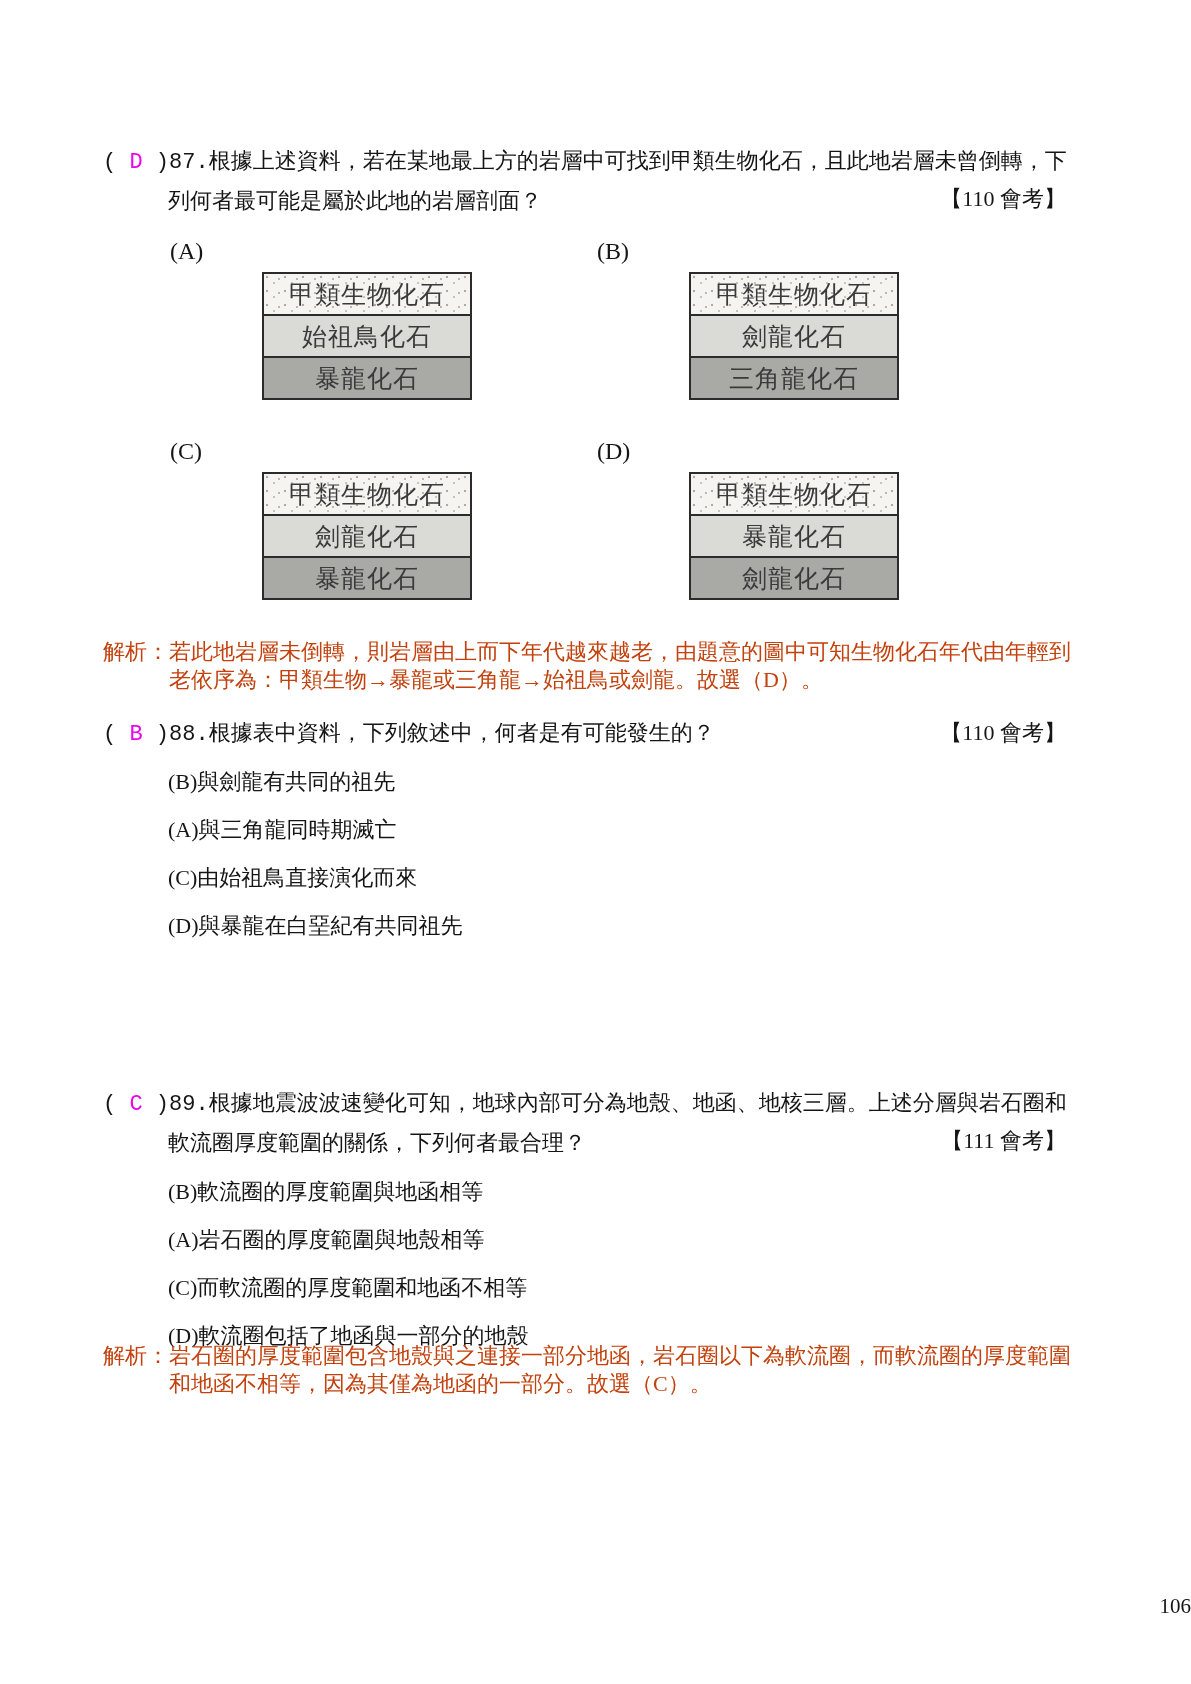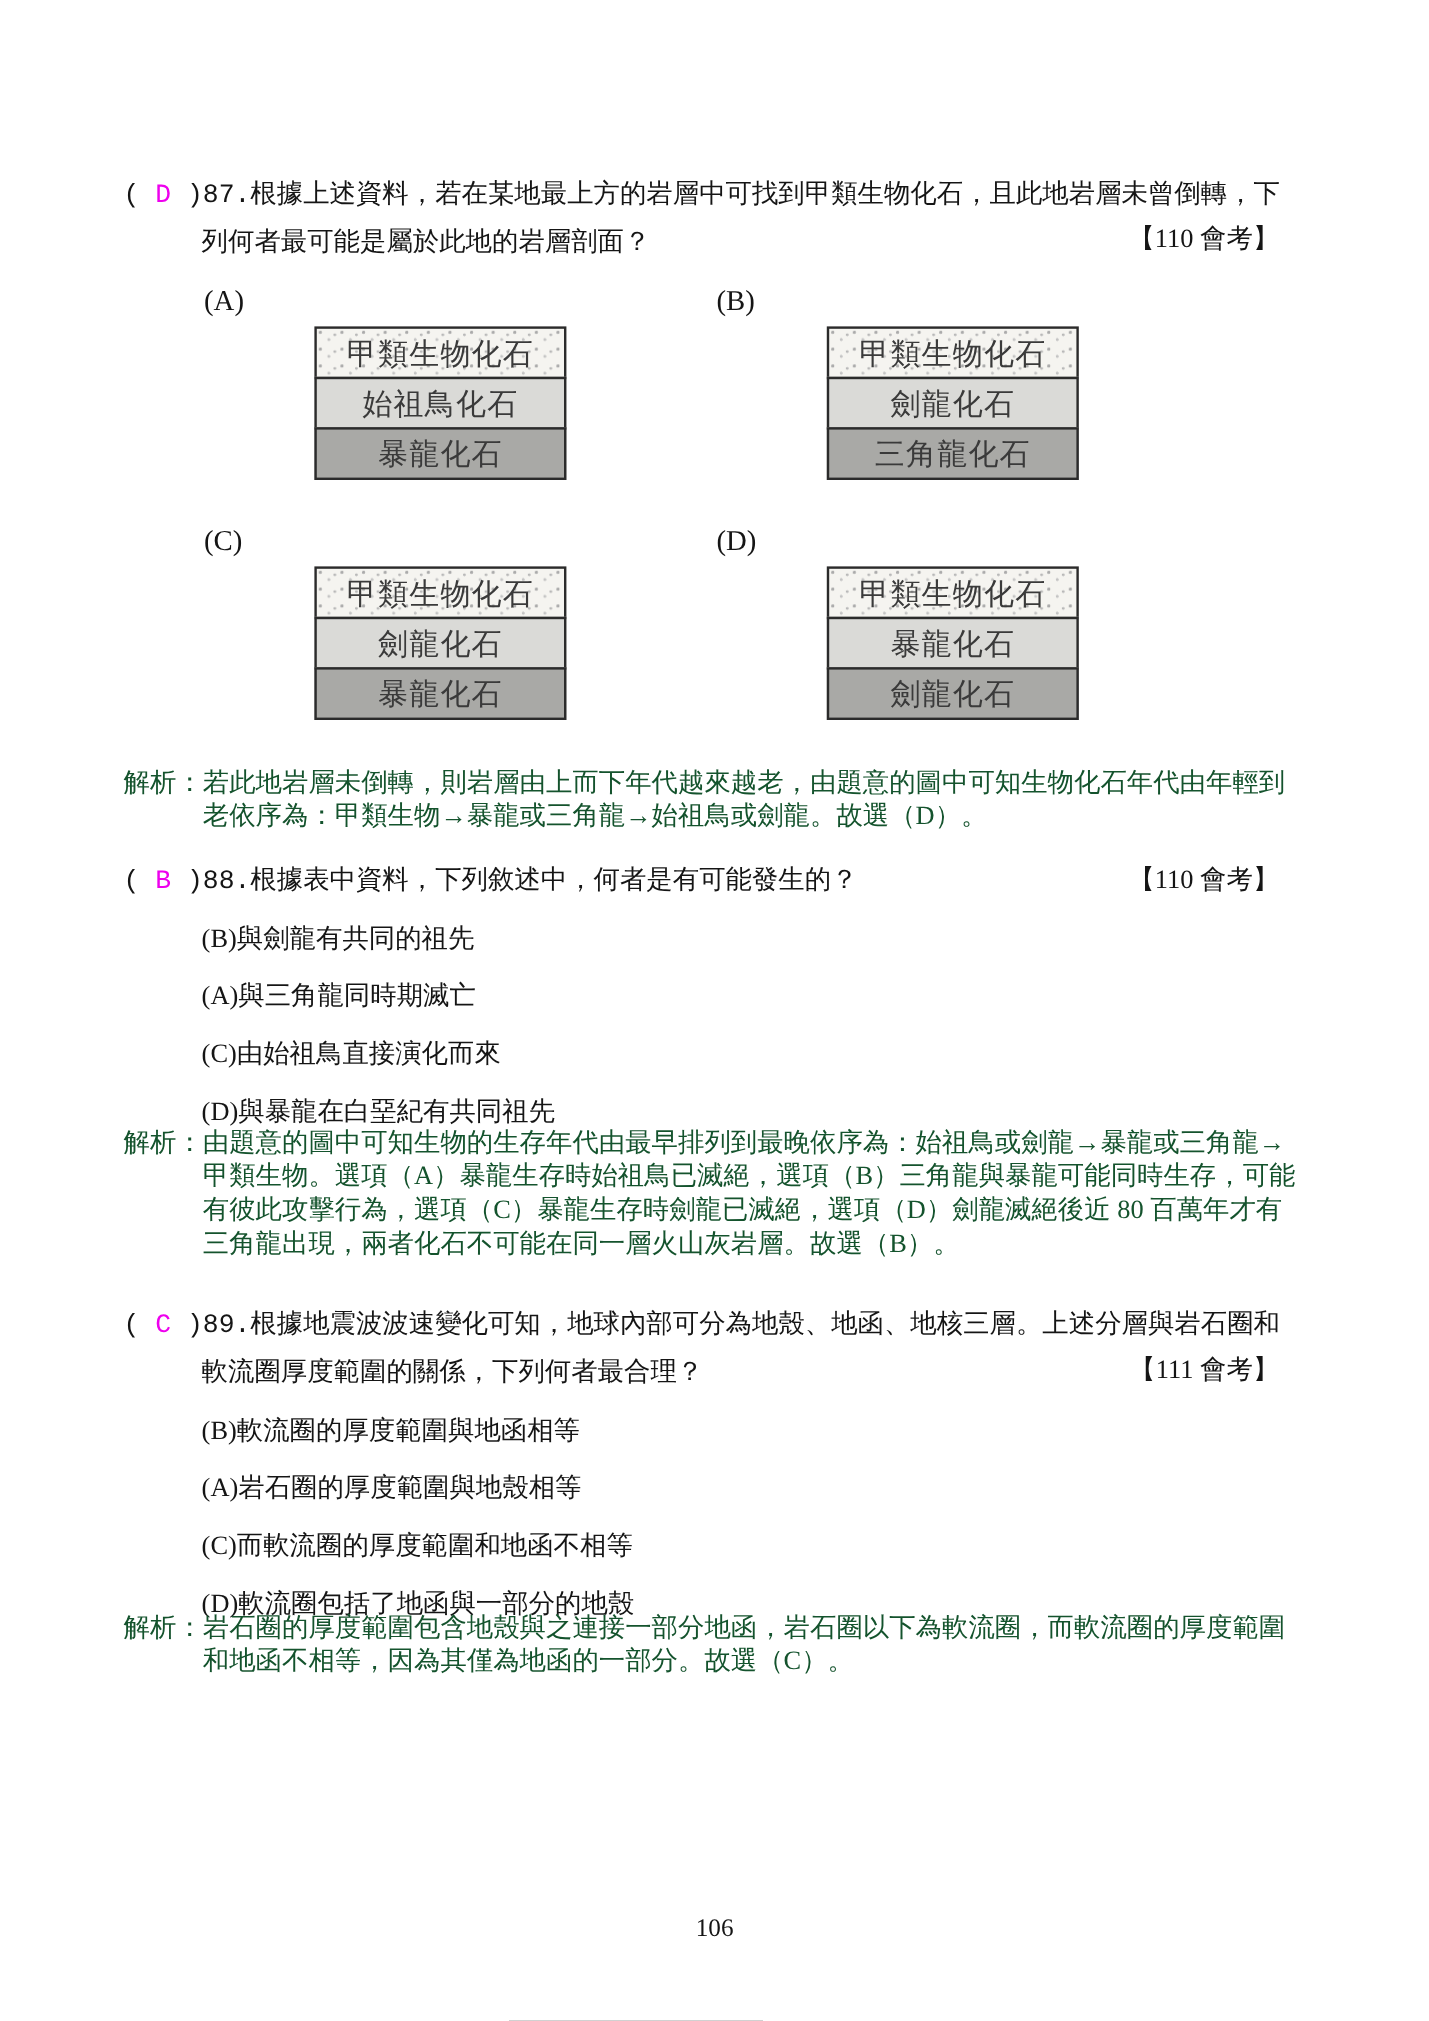--- a/index.html
+++ b/index.html
@@ -23,21 +23,21 @@
   .exam-tag{
     position:absolute;right:14px;
     font-size:22px;line-height:38px;
     text-indent:0;
     white-space:nowrap;
   }
   .analysis{
     position:absolute;
     left:103px;width:915px;
     font-size:22px;line-height:28px;
-    color:#14532d;
+    color:#c2410c;
     padding-left:66px;text-indent:-66px;
   }
   .optlist{
     position:absolute;
     left:168px;width:850px;
     font-size:22px;line-height:48px;
   }
   .optlist .optline{white-space:nowrap;}
   .diagram-cell{position:absolute;}
   .opt-label{
@@ -65,21 +65,21 @@
     background-image:
       radial-gradient(circle at 3px 3px, #ababab 1.1px, transparent 1.6px),
       radial-gradient(circle at 10px 9px, #c4c4c4 1px, transparent 1.5px),
       radial-gradient(circle at 15px 5px, #b8b8b8 0.9px, transparent 1.4px);
     background-size:18px 14px;
   }
   .layer.mid{background-color:#dadad7;}
   .layer.bottom{background-color:#a9a9a6;}
   .page-number{
     position:absolute;left:0;right:0;top:1594px;
-    text-align:center;
+    text-align:right;
     font-size:21px;
   }
 </style>
 </head>
 <body>
 
 <div class="page">
 
   <div class="qblock" style="top:142px;">
     <span class="qprefix">( <span class="ans">D</span> )<span>87.</span></span><span>根據上述資料，若在某地最上方的岩層中可找到甲類生物化石，且此地岩層未曾倒轉，下列何者最可能是屬於此地的岩層剖面？</span>
@@ -131,23 +131,20 @@
     <span class="exam-tag" style="top:0;">【110 會考】</span>
   </div>
 
   <div class="optlist" style="top:758px;">
     <div class="optline"><span>(B)</span><span>與劍龍有共同的祖先</span></div>
     <div class="optline"><span>(A)</span><span>與三角龍同時期滅亡</span></div>
     <div class="optline"><span>(C)</span><span>由始祖鳥直接演化而來</span></div>
     <div class="optline"><span>(D)</span><span>與暴龍在白堊紀有共同祖先</span></div>
   </div>
 
-  <div class="analysis" style="top:938px;">
-    <span>解析：</span><span>由題意的圖中可知生物的生存年代由最早排列到最晚依序為：始祖鳥或劍龍→暴龍或三角龍→甲類生物。選項（A）暴龍生存時始祖鳥已滅絕，選項（B）三角龍與暴龍可能同時生存，可能有彼此攻擊行為，選項（C）暴龍生存時劍龍已滅絕，選項（D）劍龍滅絕後近 80 百萬年才有三角龍出現，兩者化石不可能在同一層火山灰岩層。故選（B）。</span>
-  </div>
 
   <div class="qblock" style="top:1084px;">
     <span class="qprefix">( <span class="ans">C</span> )<span>89.</span></span><span>根據地震波波速變化可知，地球內部可分為地殼、地函、地核三層。上述分層與岩石圈和軟流圈厚度範圍的關係，下列何者最合理？</span>
     <span class="exam-tag" style="top:38px;">【111 會考】</span>
   </div>
 
   <div class="optlist" style="top:1168px;">
     <div class="optline"><span>(B)</span><span>軟流圈的厚度範圍與地函相等</span></div>
     <div class="optline"><span>(A)</span><span>岩石圈的厚度範圍與地殼相等</span></div>
     <div class="optline"><span>(C)</span><span>而軟流圈的厚度範圍和地函不相等</span></div>

